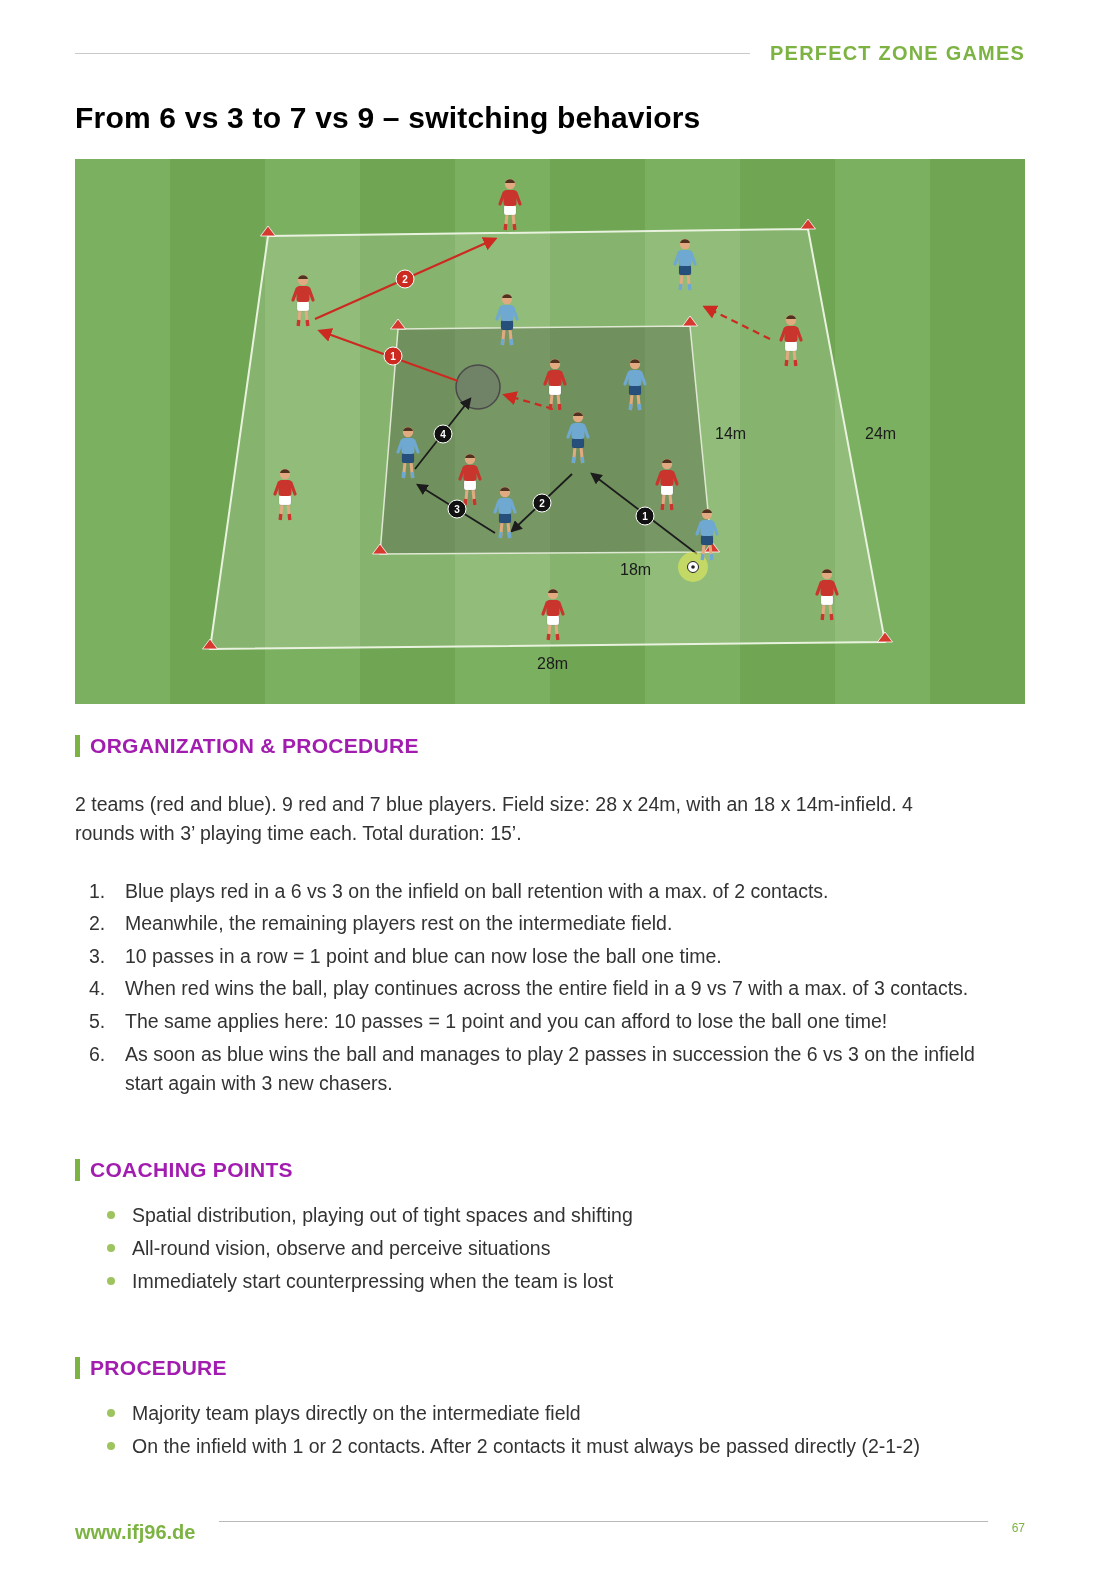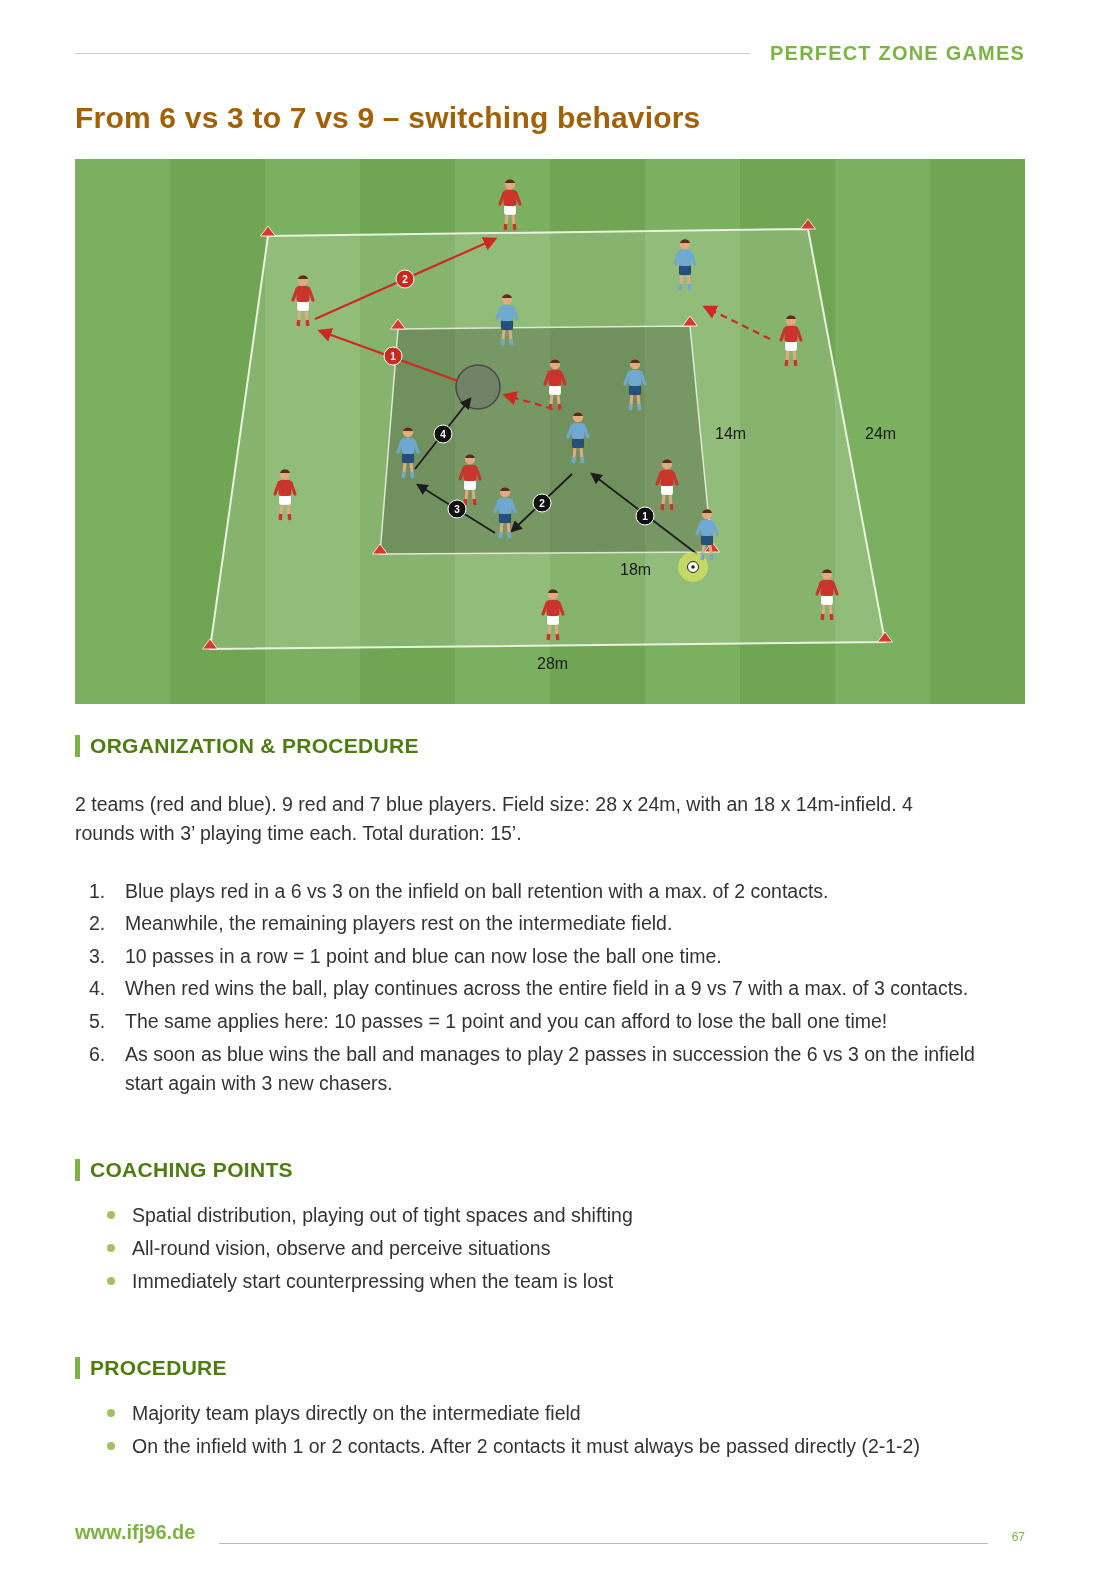--- a/index.html
+++ b/index.html
@@ -21,31 +21,31 @@
   .page-header{display:flex;align-items:center;gap:20px;}
   .header-rule{flex:1;border-top:1.5px solid var(--rule);}
   .header-title{
     color:var(--green);
     font-size:20px;font-weight:600;letter-spacing:1.2px;
     white-space:nowrap;
   }
   
   h1.title{
     margin-top:36px;
-    font-size:30px;font-weight:700;color:#a16207;
+    font-size:30px;font-weight:700;color:#000000;
     letter-spacing:.2px;
   }
   
   figure.diagram{margin-top:24px;width:950px;height:545px;}
   figure.diagram svg{display:block;width:950px;height:545px;}
   svg text{font-family:"Liberation Sans", sans-serif;}
   
   .sec-head{display:flex;align-items:center;margin-top:30px;}
   .sec-bar{width:5px;height:22px;background:var(--green);margin-right:10px;}
-  .sec-head h2{font-size:21px;font-weight:700;color:#4d7c0f;letter-spacing:.3px;}
+  .sec-head h2{font-size:21px;font-weight:700;color:#a21caf;letter-spacing:.3px;}
   p.intro{margin-top:32px;font-size:19.5px;line-height:1.5;max-width:900px;}
   ol.steps{
     margin-top:28px;margin-left:14px;
     list-style:none;counter-reset:step;
     max-width:925px;
   }
   ol.steps li{
     counter-increment:step;
     position:relative;padding-left:36px;
     font-size:19.5px;line-height:1.52;
@@ -64,21 +64,21 @@
   }
   ul.bullets li::before{
     content:"";position:absolute;left:2px;top:11px;
     width:8px;height:8px;border-radius:50%;
     background:#9ec45f;
   }
   .sec-head.gap-lg{margin-top:59px;}
   
   .page-footer{
     position:absolute;left:75px;right:94px;bottom:52px;
-    display:flex;align-items:flex-end;gap:24px;
+    display:flex;align-items:flex-start;gap:24px;
   }
   .footer-url{color:var(--green);font-size:20px;font-weight:700;}
   .footer-rule{flex:1;border-top:1.5px solid #b9b9b9;}
   .footer-page{color:var(--green);font-size:12px;}
 </style>
 </head>
 <body>
 
 <div class="page">
 

